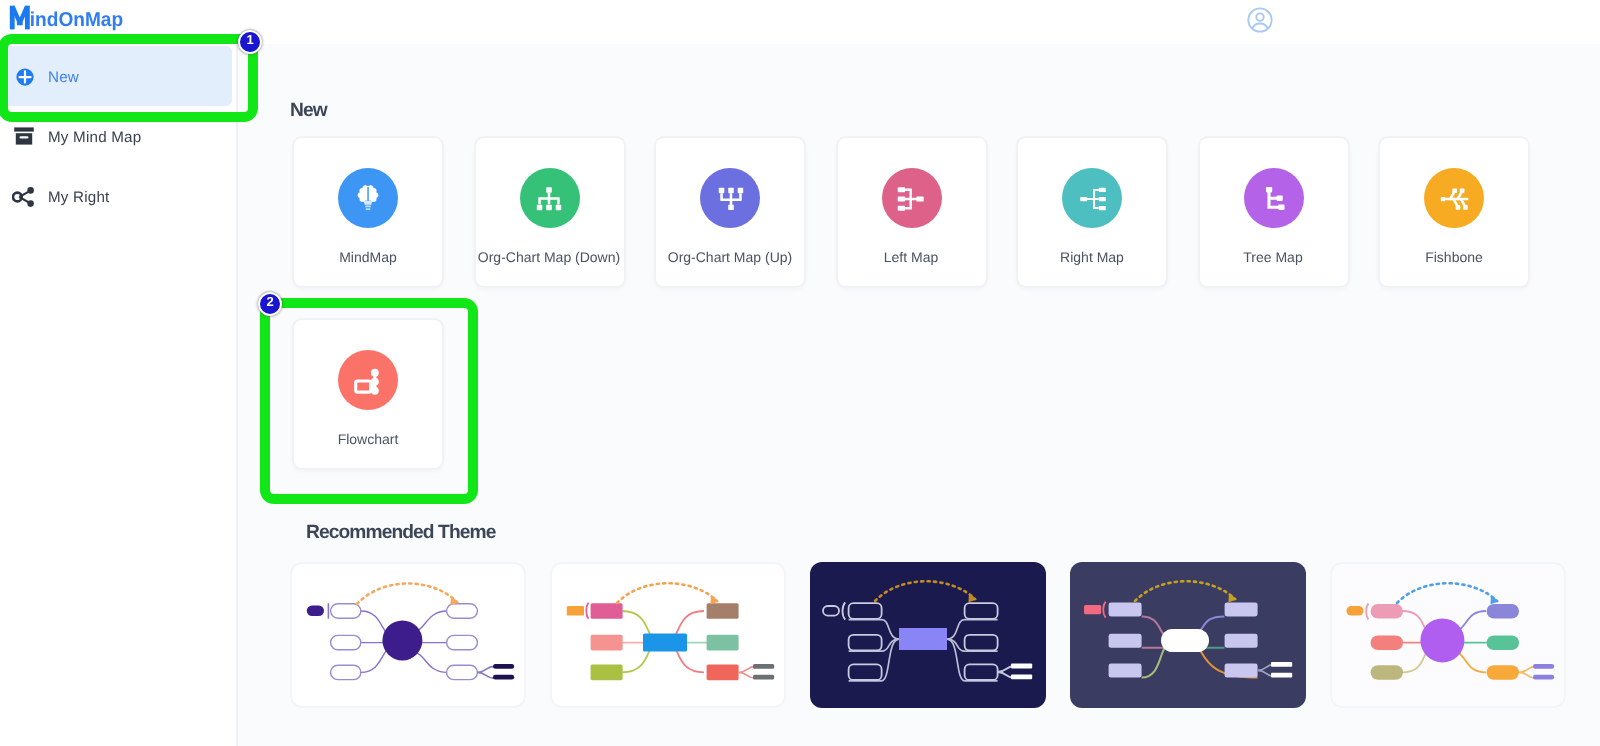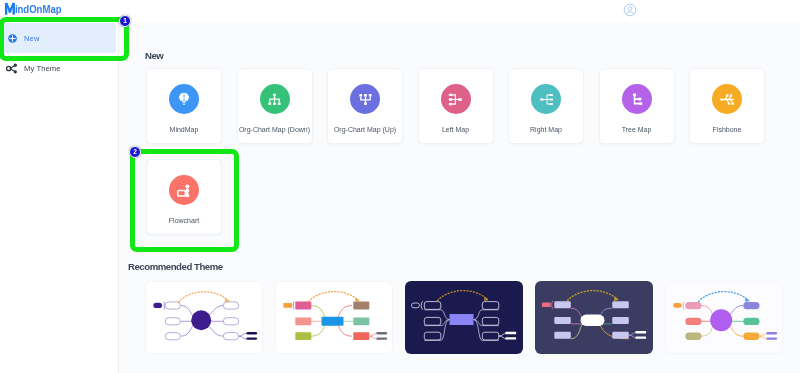--- a/index.html
+++ b/index.html
@@ -75,32 +75,42 @@
       <div class="nav-item active">
         <span class="nav-ico">
           <svg width="9" height="9" viewBox="0 0 24 24">
             <circle cx="12" cy="12" r="11.5" fill="#1e7cf0"></circle>
             <path d="M12 4.6v14.8M4.6 12h14.8" stroke="#fff" stroke-width="3" stroke-linecap="round"></path>
           </svg>
         </span>
         <span class="nav-label">New</span>
       </div>
 
+      <div class="nav-item">
+        <span class="nav-ico">
+          <svg width="12" height="12" viewBox="0 0 24 24">
+            <path d="M2.2 3.4h19.6v4.2H2.2z" fill="#2e3642"></path>
+            <path d="M3.8 9.2h16.4v11.4H3.8z" fill="#2e3642"></path>
+            <path d="M8.6 13.4h6.8" stroke="#fff" stroke-width="2.2" stroke-linecap="round"></path>
+          </svg>
+        </span>
+        <span class="nav-label">My Mind Map</span>
+      </div>
 
 
       <div class="nav-item">
         <span class="nav-ico">
           <svg width="13" height="13" viewBox="0 0 24 24">
             <path d="M7.2 12l10-5.6M7.2 12l10 5.6" stroke="#2e3642" stroke-width="2.2"></path>
             <circle cx="5.4" cy="12" r="4.4" fill="none" stroke="#2e3642" stroke-width="2.6"></circle>
             <circle cx="18.6" cy="5.4" r="3.3" fill="#2e3642"></circle>
             <circle cx="18.6" cy="18.6" r="3.3" fill="#2e3642"></circle>
           </svg>
         </span>
-        <span class="nav-label">My Theme</span>
+        <span class="nav-label">My Right</span>
       </div>
 
 
     </div>
   </div>
 
   <div class="annobox" style="left:-1px;top:17px;width:130px;height:44px"></div>
   <div class="annonum" style="left:119px;top:15px">1</div>
   <div class="annobox" style="left:130px;top:149px;width:109px;height:103px"></div>
   <div class="annonum" style="left:129px;top:146px">2</div>
@@ -217,21 +227,21 @@
           <rect x="3.5" y="16" width="14" height="10.5" rx="1.5" fill="none" stroke="#fff" stroke-width="2.9"></rect>
           <path d="M17 21.3h5M21.5 9v15.5" stroke="#fff" stroke-width="2.9" fill="none"></path>
           <circle cx="21.5" cy="8.2" r="3.7" fill="#fff"></circle>
           <circle cx="21.5" cy="16.6" r="3.7" fill="#fff"></circle>
           <circle cx="21.5" cy="25.2" r="3.7" fill="#fff"></circle>
         </svg>
       </div>
       <div class="card-label">Flowchart</div>
     </div>
 
-    <div class="sec-title" style="left:9px;top:239px">Recommended Theme</div>
+    <div class="sec-title" style="left:34px;top:239px">Recommended Theme</div>
 
     <div class="theme" style="left:26px;top:259px;background:#fff;border:1px solid #f4f5f9;box-sizing:border-box">
       <svg width="118" height="72" viewBox="0 0 118 72">
         <g fill="none" stroke="#8a6fd0" stroke-width=".7">
           <path d="M34.5 23.5C44 23.5 44.5 33 49 36.5"></path>
             <path d="M34.5 39.3H46"></path>
           <path d="M34.5 54.2C44 54.2 44.5 45 49 41"></path>
           <path d="M62 33.5C66.5 33 67.5 23.5 77.5 23.5"></path>
             <path d="M65 39.3H77.5"></path>
           <path d="M62 44.5C66.5 45 67.5 54.2 77.5 54.2"></path>

